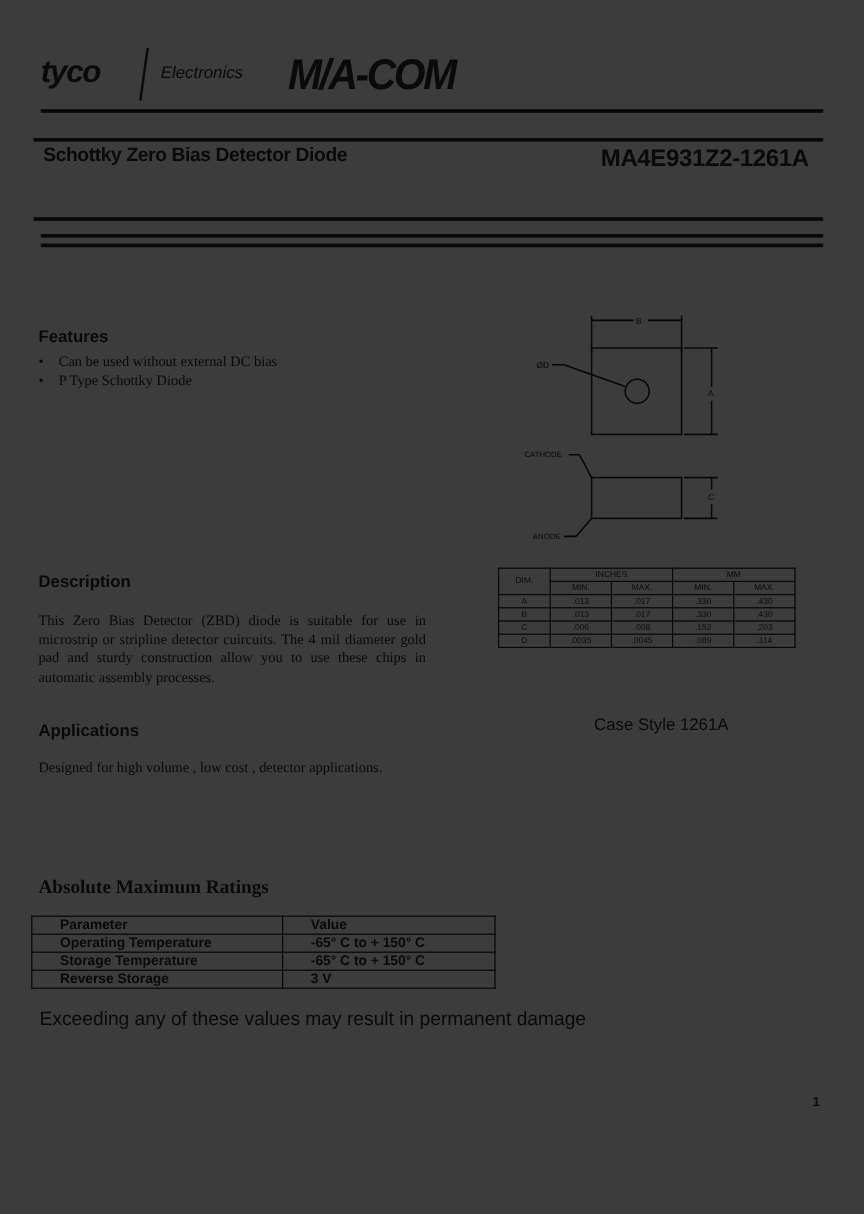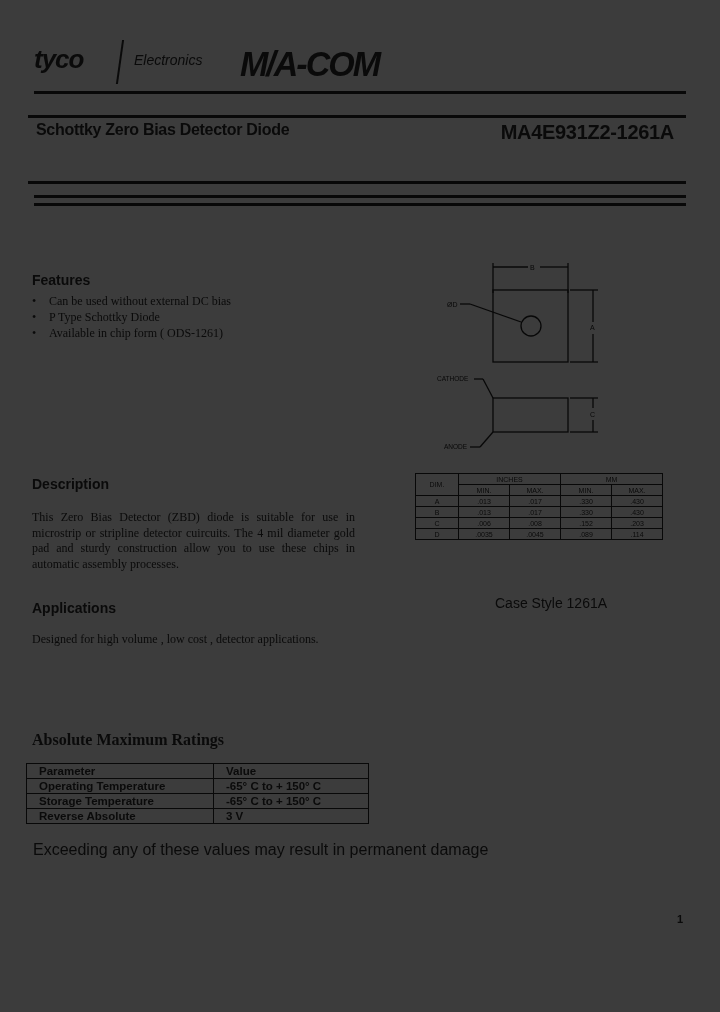--- a/index.html
+++ b/index.html
@@ -14,21 +14,21 @@
   .part-no { right:46px; top:121px; font-weight:bold; font-size:20px; letter-spacing:-0.3px; }
   .h2 { font-weight:bold; font-size:14px; }
   .serif { font-family:"Liberation Serif", serif; font-size:12px; }
   ul.features { list-style:none; margin:0; padding:0; left:32px; top:293px; }
   ul.features li { height:16px; line-height:16px; position:relative; padding-left:17px; }
   ul.features li::before { content:"\2022"; position:absolute; left:0; top:0; }
   .desc { left:32px; top:510px; width:323px; text-align:justify; line-height:15.5px; }
   .apps-text { left:32px; top:632px; }
   .amr-title { left:32px; top:731px; font-family:"Liberation Serif", serif; font-weight:bold; font-size:16px; }
   table.amr { position:absolute; left:26px; top:763px; border-collapse:collapse; font-size:11.5px; font-weight:bold; }
-  table.amr td { border:1.5px solid #080808; padding:0 12px; height:14px; line-height:14px; }
+  table.amr td { border:1.5px solid #080808; padding:0 23px; height:14px; line-height:14px; }
   table.amr td.p { width:162px; }
   table.amr td.v { width:130px; }
   .amr-note { left:33px; top:841px; font-size:16px; }
   
   .drawing { left:430px; top:258px; width:200px; height:200px; }
   table.dims { position:absolute; left:415px; top:473px; border-collapse:collapse; font-size:7px; text-align:center; }
   table.dims td { border:1.2px solid #080808; height:10px; padding:0 3px; }
   .case-style { left:495px; top:595px; font-size:14px; }
   .page-no { left:677px; top:913px; font-weight:bold; font-size:11px; }
 </style>
@@ -47,21 +47,20 @@
 <div class="abs part-no">MA4E931Z2-1261A</div>
 
 <div class="rule" style="left:28px; top:181px; width:658px; height:3px;"></div>
 <div class="rule" style="left:34px; top:195px; width:652px; height:3px;"></div>
 <div class="rule" style="left:34px; top:203px; width:652px; height:3px;"></div>
 
 <div class="abs h2" style="left:32px; top:272px;">Features</div>
 <ul class="abs features serif">
   <li>Can be used without external DC bias</li>
   <li>P Type Schottky Diode</li>
-  <li>Available in chip form ( ODS-1261)</li>
 </ul>
 
 <div class="abs h2" style="left:32px; top:476px;">Description</div>
 <div class="abs desc serif">This Zero Bias Detector (ZBD) diode is suitable for use in microstrip or stripline detector cuircuits.  The 4 mil diameter gold pad and sturdy construction allow you to use these chips in automatic assembly processes.</div>
 
 <div class="abs h2" style="left:32px; top:600px;">Applications</div>
 <div class="abs apps-text serif">Designed for high volume , low cost , detector applications.</div>
 
 <div class="abs drawing">
   <svg width="200" height="200" viewBox="0 0 200 200">
@@ -161,20 +160,20 @@
   </tr>
   <tr>
     <td class="p">Operating Temperature</td>
     <td class="v">-65° C to + 150° C</td>
   </tr>
   <tr>
     <td class="p">Storage Temperature</td>
     <td class="v">-65° C to + 150° C</td>
   </tr>
   <tr>
-    <td class="p">Reverse Absolute</td>
+    <td class="p">Reverse Storage</td>
     <td class="v">3 V</td>
   </tr>
 </tbody>
   </table>
 <div class="abs amr-note">Exceeding any of these values may result in permanent damage</div>
 
 <div class="abs page-no">1</div>
 
 </body></html>

